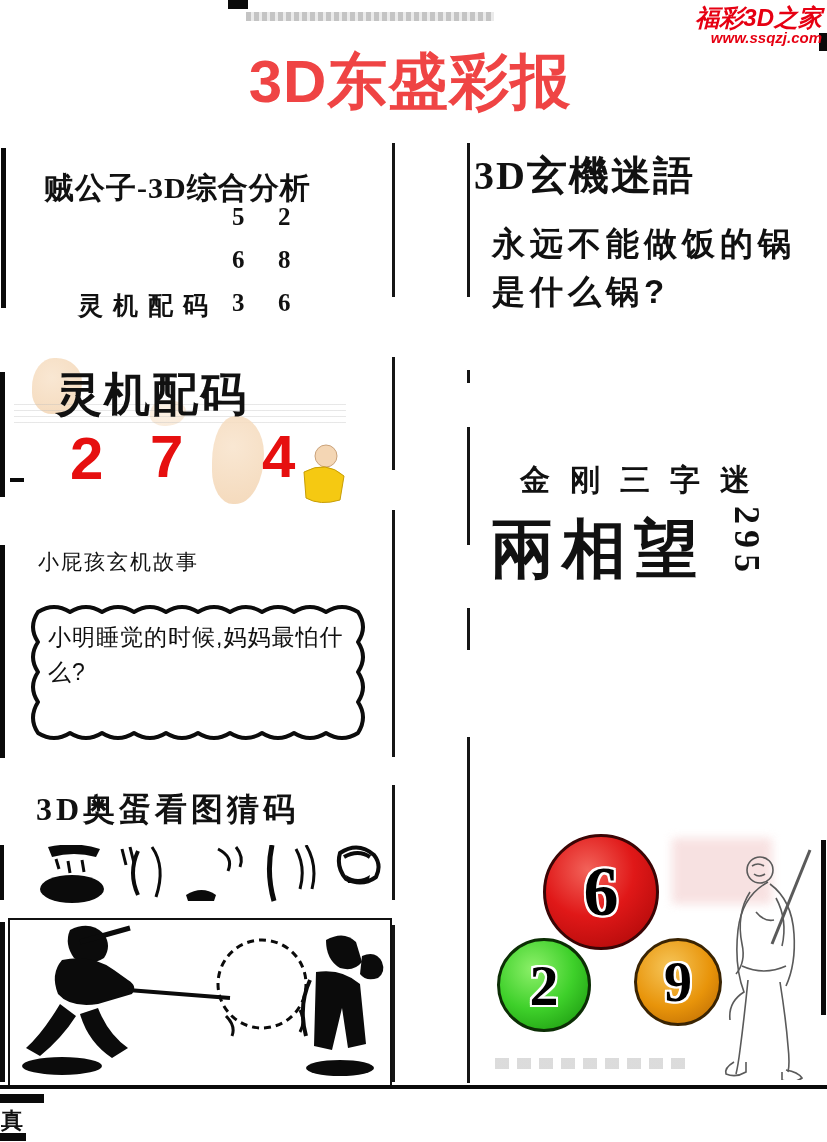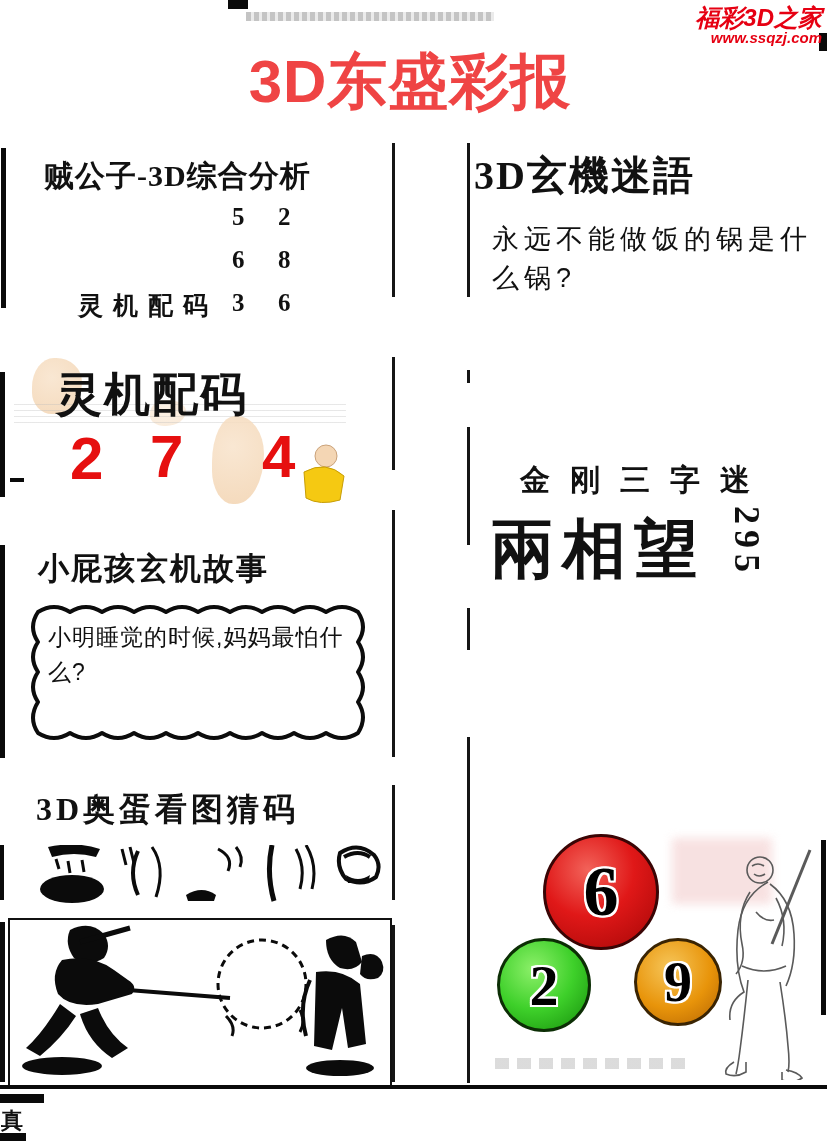--- a/index.html
+++ b/index.html
@@ -11,39 +11,39 @@
   .rule{background:#151515;width:3px;}
   
   .masthead{left:225px;top:26px;width:370px;text-align:center;font-size:60px;font-weight:bold;
             letter-spacing:1px;color:#ef4444;margin-top:16px;}
   .blurline{left:246px;top:12px;width:248px;height:9px;opacity:.5;filter:blur(.6px);
             background:repeating-linear-gradient(90deg,#8a8a8a 0 5px,#d8d8d8 5px 8px);}
   .sitebadge{left:660px;top:5px;width:162px;text-align:right;line-height:1.05;font-style:italic;}
   .sitebadge .l1{font-size:24px;font-weight:bold;}
   .sitebadge .l2{font-size:15px;font-weight:bold;}
   
-  .an-title{left:44px;top:156px;font-size:30px;font-weight:bold;letter-spacing:1px;text-align:right;}
+  .an-title{left:44px;top:168px;font-size:30px;font-weight:bold;letter-spacing:1px;text-align:right;}
   .an-row{font-size:25px;font-weight:bold;}
   .an-label{letter-spacing:10px;}
   
   .wawa-title{left:56px;top:364px;font-size:46px;font-weight:bold;letter-spacing:2px;}
   .rednum{font-size:60px;font-weight:bold;color:#e60f0f;}
   .baby{border-radius:46% 54% 58% 42%/55% 45% 60% 40%;opacity:.85;
         background:radial-gradient(circle at 40% 35%,#f8e3cb,#f2d2ae);}
   .waterlines{left:14px;top:404px;width:332px;height:22px;opacity:.35;
         background:repeating-linear-gradient(180deg,#bbb 0 1px,transparent 1px 6px);}
   
-  .story-title{left:38px;top:548px;font-size:31px;font-weight:700;letter-spacing:2px;}
+  .story-title{left:38px;top:548px;font-size:21px;font-weight:400;letter-spacing:2px;}
   .story-text{left:48px;top:620px;width:302px;font-size:23px;line-height:1.5;letter-spacing:1px;}
   
   .comic-title{left:36px;top:788px;font-size:32px;font-weight:bold;letter-spacing:4px;}
   .strip2{left:8px;top:918px;width:380px;height:165px;border:2px solid #111;background:#fff;}
   
   .riddle-title{left:474px;top:148px;width:320px;font-size:40px;font-weight:bold;letter-spacing:2px;}
-  .riddle-text{left:492px;top:220px;width:332px;font-size:27px;font-weight:normal;letter-spacing:5px;line-height:1.45;}
+  .riddle-text{left:492px;top:220px;width:332px;font-size:33px;font-weight:bold;letter-spacing:5px;line-height:1.45;}
   .tc-title{left:500px;top:460px;width:310px;font-size:30px;font-weight:bold;letter-spacing:20px;text-indent:20px;}
   .tc-answer{left:490px;top:506px;font-size:64px;font-weight:bold;letter-spacing:8px;}
   .tc-code{left:726px;top:506px;height:150px;writing-mode:vertical-rl;text-orientation:mixed;
            font-size:36px;font-weight:bold;letter-spacing:6px;}
   .dan-title{left:502px;top:730px;width:310px;text-align:center;font-size:44px;font-weight:bold;letter-spacing:16px;text-indent:16px;}
   .ball{border-radius:50%;display:flex;align-items:center;justify-content:center;}
   .ball span{font-family:"Liberation Serif",serif;font-weight:bold;color:#000;
      text-shadow:-2px 0 0 #fff,2px 0 0 #fff,0 -2px 0 #fff,0 2px 0 #fff,-2px -2px 0 #fff,2px 2px 0 #fff,-2px 2px 0 #fff,2px -2px 0 #fff;}
   .ball-red{left:543px;top:834px;width:110px;height:110px;border:3px solid #3a0505;
      background:radial-gradient(circle at 38% 30%,#f2635a 0%,#e01818 45%,#b50b0b 85%);}

